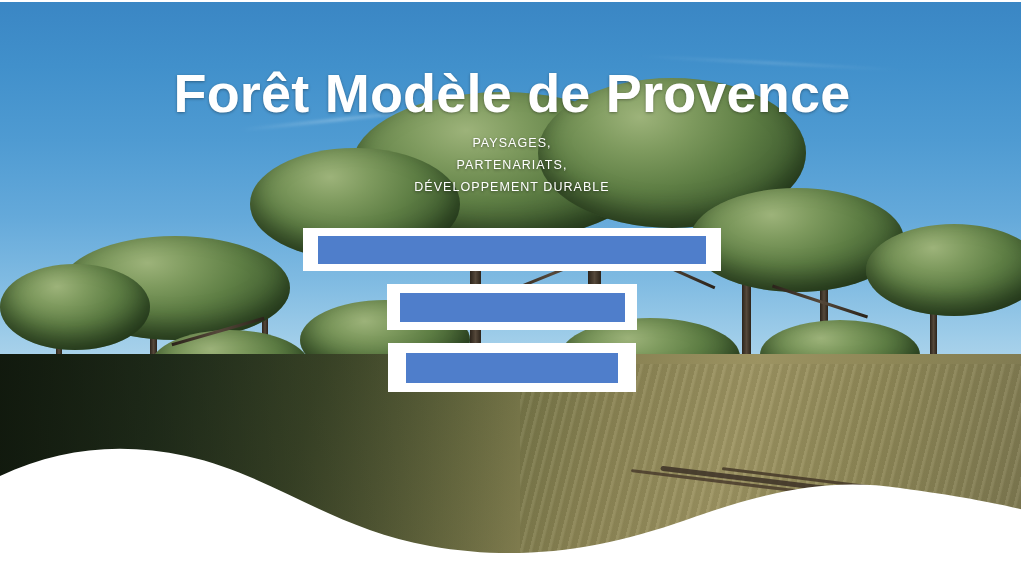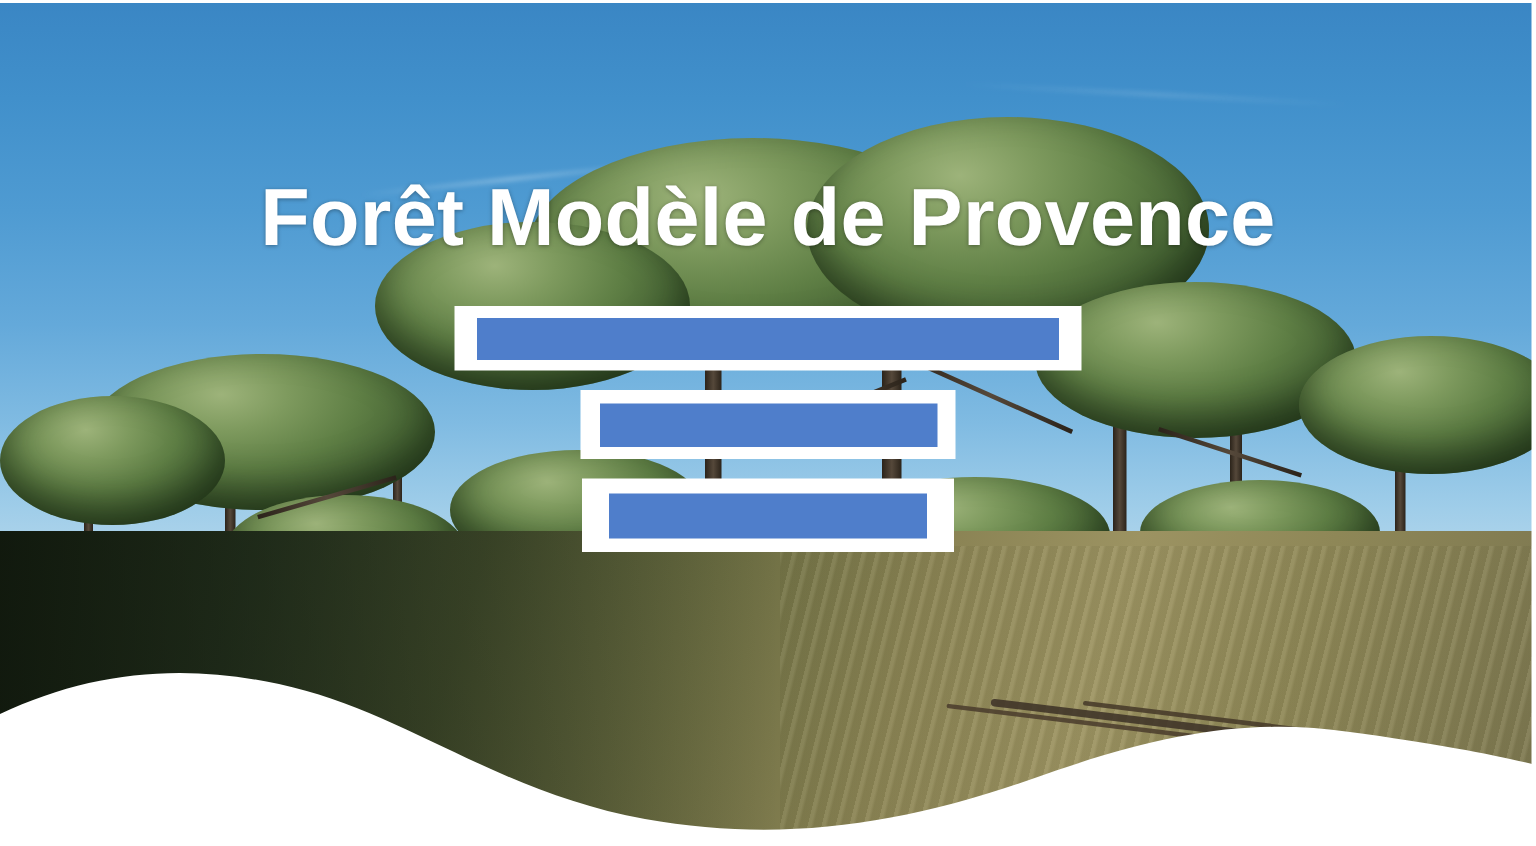--- a/index.html
+++ b/index.html
@@ -108,21 +108,21 @@
   }
 
   
   .content{
     position:absolute;inset:0;
     display:flex;flex-direction:column;align-items:center;
     z-index:6;
   }
   .hero-title{
     margin:0;
-    padding-top:116px;
+    padding-top:64px;
     font-size:54px;
     font-weight:bold;
     color:#ffffff;
     letter-spacing:.2px;
     line-height:1.08;
     text-align:center;
     text-shadow:0 1px 3px rgba(0,0,0,.35);
     white-space:nowrap;
   }
   .hero-subtitle{
@@ -213,20 +213,25 @@
     <div class="ground"></div>
     <div class="grass-streaks"></div>
     <div class="ground-shadow"></div>
     <div class="branch"></div>
   </div>
 
   <div class="content">
 
     <h1 class="hero-title">Forêt Modèle de Provence</h1>
 
+    <div class="hero-subtitle">
+      <span class="sub-line">PAYSAGES,</span>
+      <span class="sub-line">PARTENARIATS,</span>
+      <span class="sub-line">DÉVELOPPEMENT DURABLE</span>
+    </div>
 
     <div class="nav-stack">
 
       <div class="nav-card nav-card-1">
         <span class="nav-bar"></span>
       </div>
 
       <div class="nav-card nav-card-2">
         <span class="nav-bar"></span>
       </div>

